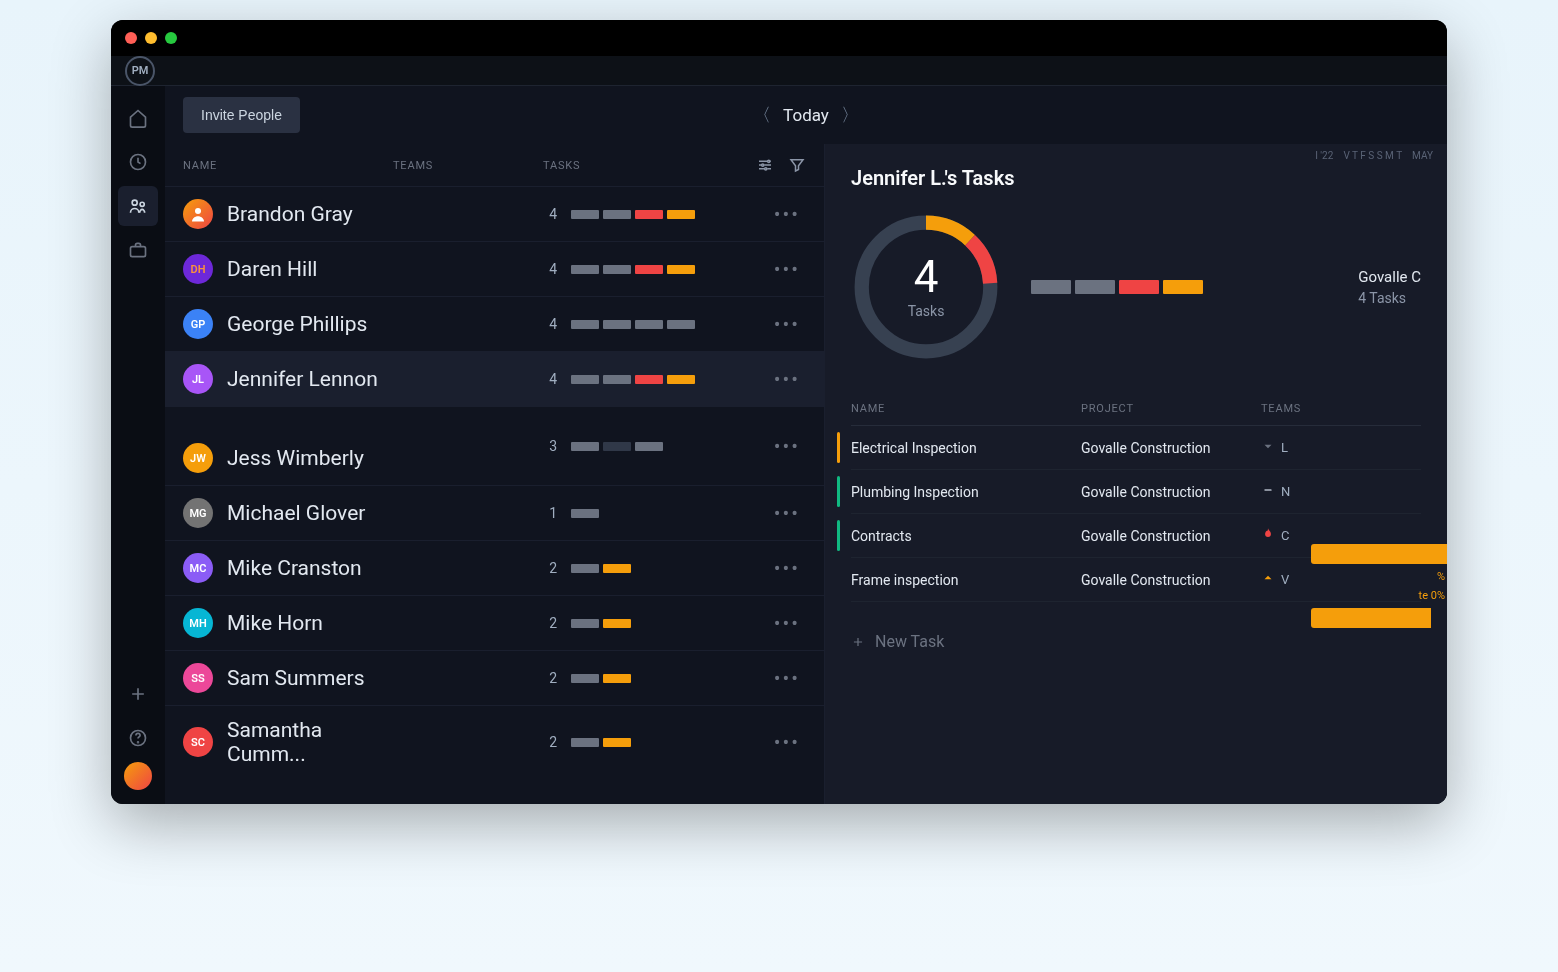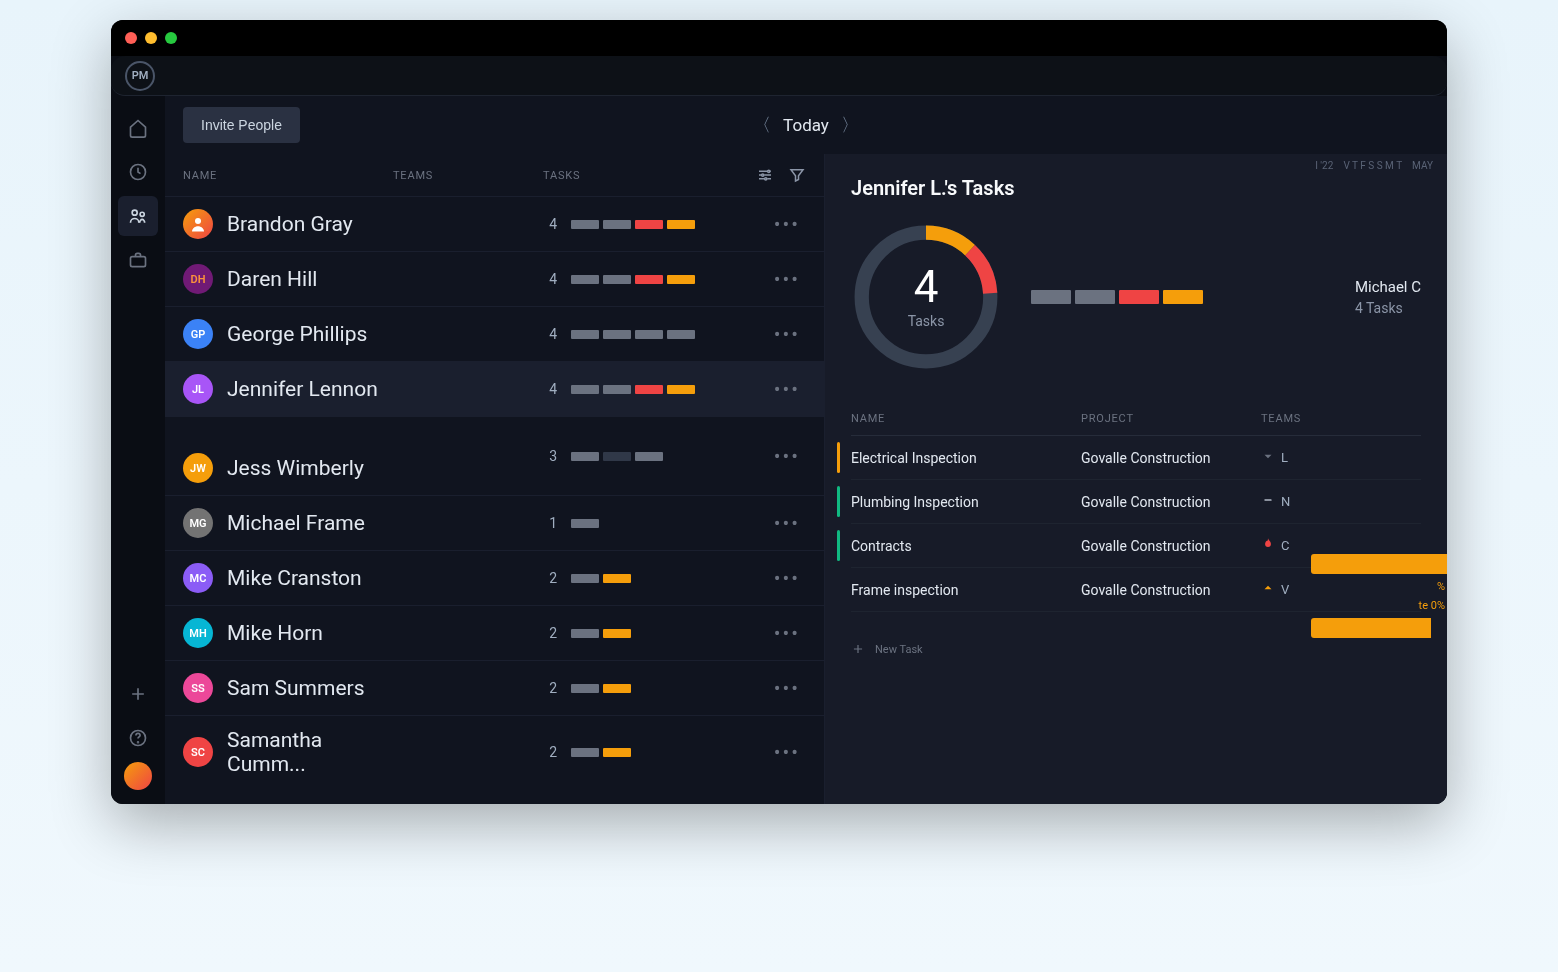--- a/index.html
+++ b/index.html
@@ -29,27 +29,26 @@
     display: flex;
     align-items: center;
     padding: 0 14px;
     gap: 8px;
   }
   .traffic-dot { width: 12px; height: 12px; border-radius: 50%; }
   .dot-red { background: #ff5f56; }
   .dot-yellow { background: #ffbd2e; }
   .dot-green { background: #27c93f; }
   .topstrip {
-    height: 40px;
+    height: 30px;
     background: #0d1117;
     border-bottom: 1px solid #1e2430;
     display: flex;
     align-items: center;
     padding-left: 14px;
-    border-radius: 14px;
   }
   .logo-circle {
     width: 30px; height: 30px; border: 2px solid #4a5568; border-radius: 50%;
     display: flex; align-items: center; justify-content: center;
     color: #a0aec0; font-size: 11px; font-weight: 600;
   }
   .body {
     flex: 1;
     display: flex;
     min-height: 0;
@@ -194,21 +193,21 @@
   .task-row::before {
     content: ''; position: absolute; left: -14px; top: 6px; bottom: 6px;
     width: 3px; border-radius: 2px;
   }
   .task-row.stripe-yellow::before { background: #f59e0b; }
   .task-row.stripe-green::before { background: #10b981; }
   .prio-cell { display: flex; align-items: center; gap: 6px; color: #a0aec0; font-size: 13px; overflow: hidden; }
   .prio-cell svg { width: 14px; height: 14px; flex-shrink: 0; }
   .new-task {
     display: flex; align-items: center; gap: 10px;
-    color: #6b7280; font-size: 11px; margin-top: 30px; cursor: pointer;
+    color: #6b7280; font-size: 16px; margin-top: 30px; cursor: pointer;
   }
   .gantt-bars {
     position: absolute; right: -4px; top: 400px;
     display: flex; flex-direction: column; gap: 6px;
   }
   .gantt-bar { height: 20px; width: 140px; background: #f59e0b; border-radius: 3px 0 0 3px; }
   .gantt-label { color: #f59e0b; font-size: 11px; text-align: right; padding-right: 6px; }
 </style>
 </head>
 <body>
@@ -316,21 +315,21 @@
                     <div class="bar" style="background: rgb(107, 114, 128);"></div>
                     <div class="bar" style="background: rgb(107, 114, 128);"></div>
                     <div class="bar" style="background: rgb(239, 68, 68);"></div>
                     <div class="bar" style="background: rgb(245, 158, 11);"></div>
                   </div>
                 </div>
                 <div class="more-dots">•••</div>
               </div>
               <div class="list-row">
                 <div class="col-name" style="display: flex; align-items: center;">
-                  <div class="avatar" style="background: #701a75; color: rgb(251, 146, 60);">DH</div>
+                  <div class="avatar" style="background: #6d28d9; color: rgb(251, 146, 60);">DH</div>
                   <span class="person-name">Daren Hill</span>
                 </div>
                 <div class="col-teams"></div>
                 <div class="task-cell">
                   <span class="task-count">4</span>
                   <div class="bars">
                     <div class="bar" style="background: rgb(107, 114, 128);"></div>
                     <div class="bar" style="background: rgb(107, 114, 128);"></div>
                     <div class="bar" style="background: rgb(239, 68, 68);"></div>
                     <div class="bar" style="background: rgb(245, 158, 11);"></div>
@@ -384,21 +383,21 @@
                     <div class="bar" style="background: rgb(107, 114, 128);"></div>
                     <div class="bar" style="background: rgb(48, 56, 72);"></div>
                     <div class="bar" style="background: rgb(107, 114, 128);"></div>
                   </div>
                 </div>
                 <div class="more-dots">•••</div>
               </div>
               <div class="list-row">
                 <div class="col-name" style="display: flex; align-items: center;">
                   <div class="avatar" style="background: #737373;">MG</div>
-                  <span class="person-name">Michael Frame</span>
+                  <span class="person-name">Michael Glover</span>
                 </div>
                 <div class="col-teams"></div>
                 <div class="task-cell">
                   <span class="task-count">1</span>
                   <div class="bars">
                     <div class="bar" style="background: rgb(107, 114, 128);"></div>
                   </div>
                 </div>
                 <div class="more-dots">•••</div>
               </div>
@@ -488,21 +487,21 @@
             </div>
             <div class="summary-bars">
               <div class="bars" id="summary-bars">
                   <div class="bar" style="background: rgb(107, 114, 128);"></div>
                   <div class="bar" style="background: rgb(107, 114, 128);"></div>
                   <div class="bar" style="background: rgb(239, 68, 68);"></div>
                   <div class="bar" style="background: rgb(245, 158, 11);"></div>
                 </div>
             </div>
             <div class="summary-text">
-              <div class="summary-project">Michael C</div>
+              <div class="summary-project">Govalle C</div>
               <div class="summary-count">4 Tasks</div>
             </div>
           </div>
 
           <div class="task-table-header">
             <div class="tcol-name">NAME</div>
             <div class="tcol-project">PROJECT</div>
             <div class="tcol-prio">TEAMS</div>
           </div>
           <div id="task-rows">

